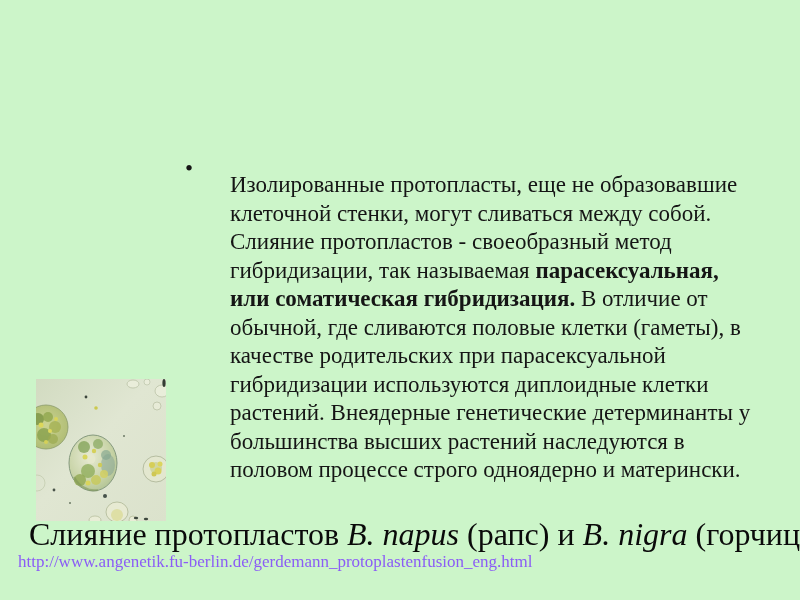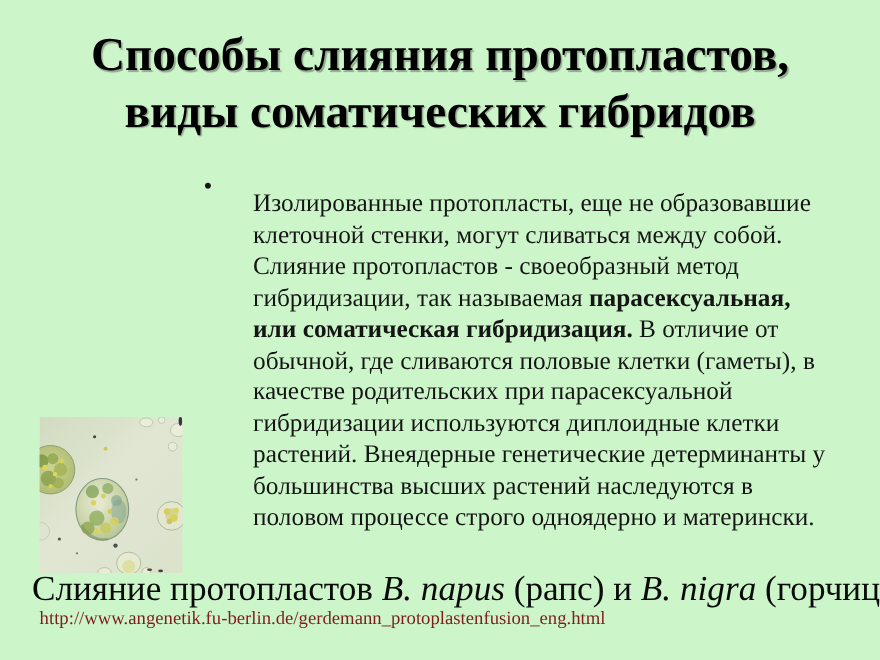--- a/index.html
+++ b/index.html
@@ -58,36 +58,32 @@
     width: 760px;
     margin: 0;
     font-size: 32px;
     line-height: 30px;
     color: #0a0a0a;
     white-space: nowrap;
   }
   .caption i { font-style: italic; }
   .source-url {
     position: absolute;
-    left: 36px; top: 551px;
+    left: 18px; top: 551px;
     margin: 0;
     font-size: 17px;
     line-height: 22px;
-    color: #7f1d1d;
+    color: #8b5cf6;
   }
 </style>
 </head>
 <body>
 
 <div class="slide">
 
-  <h1 class="title">
-    <div>Способы слияния протопластов,</div>
-    <div>виды соматических гибридов</div>
-  </h1>
 
   <div class="bullet-item">
     <span class="bullet">•</span>
     <p class="bullet-text"><span>Изолированные протопласты, еще не образовавшие клеточной стенки, могут сливаться между собой. Слияние протопластов - своеобразный метод гибридизации, так называемая </span><b>парасексуальная, или соматическая гибридизация.</b><span> В отличие от обычной, где сливаются половые клетки (гаметы), в качестве родительских при парасексуальной гибридизации используются диплоидные клетки растений. Внеядерные генетические детерминанты у большинства высших растений наследуются в половом процессе строго одноядерно и матерински.</span></p>
   </div>
 
   <svg class="micrograph" viewBox="0 0 130 142" xmlns="http://www.w3.org/2000/svg" role="img">
     <defs>
       <linearGradient id="bgGrad" x1="0" y1="0" x2="1" y2="1">
         <stop offset="0" stop-color="#d2dbc1"></stop>

